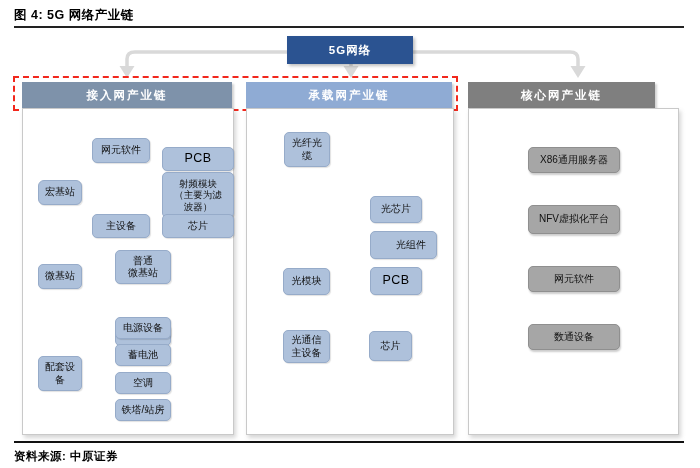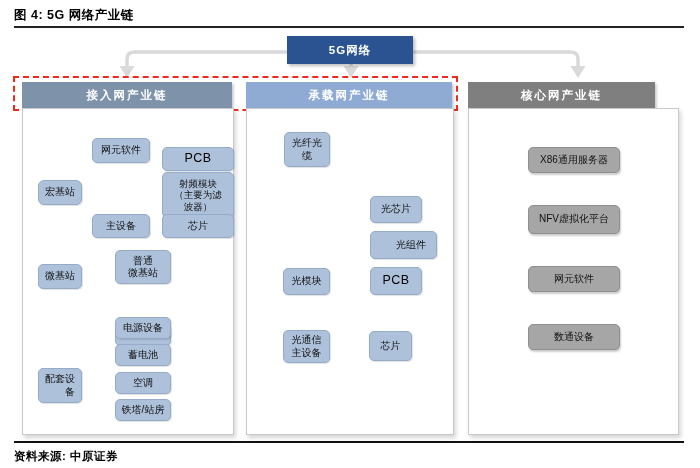--- a/index.html
+++ b/index.html
@@ -105,21 +105,21 @@
   <div class="node latin" style="left:162px;top:147px;width:70px;height:22px;">PCB</div>
   <div class="node small" style="left:162px;top:172px;width:70px;height:44px;">射频模块
 （主要为滤
 波器）</div>
   <div class="node" style="left:92px;top:214px;width:56px;height:22px;">主设备</div>
   <div class="node" style="left:162px;top:214px;width:70px;height:22px;">芯片</div>
   <div class="node" style="left:38px;top:264px;width:42px;height:23px;">微基站</div>
   <div class="node" style="left:115px;top:250px;width:54px;height:32px;">普通
 微基站</div>
   <div class="node latin" style="left:115px;top:284px;width:54px;height:20px;margin-top:40px;">O-RAN</div>
-  <div class="node" style="left:38px;top:368px;width:42px;height:33px;text-align:right;">配套设
+  <div class="node" style="left:38px;top:356px;width:42px;height:33px;">配套设
 备</div>
   <div class="node" style="left:115px;top:317px;width:54px;height:20px;">电源设备</div>
   <div class="node" style="left:115px;top:344px;width:54px;height:20px;">蓄电池</div>
   <div class="node" style="left:115px;top:372px;width:54px;height:20px;">空调</div>
   <div class="node" style="left:115px;top:399px;width:54px;height:20px;">铁塔/站房</div>
 
   <div class="node" style="left:284px;top:132px;width:44px;height:33px;">光纤光
 缆</div>
   <div class="node" style="left:283px;top:233px;width:45px;height:25px;margin-top:35px;">光模块</div>
   <div class="node" style="left:370px;top:196px;width:50px;height:25px;">光芯片</div>

